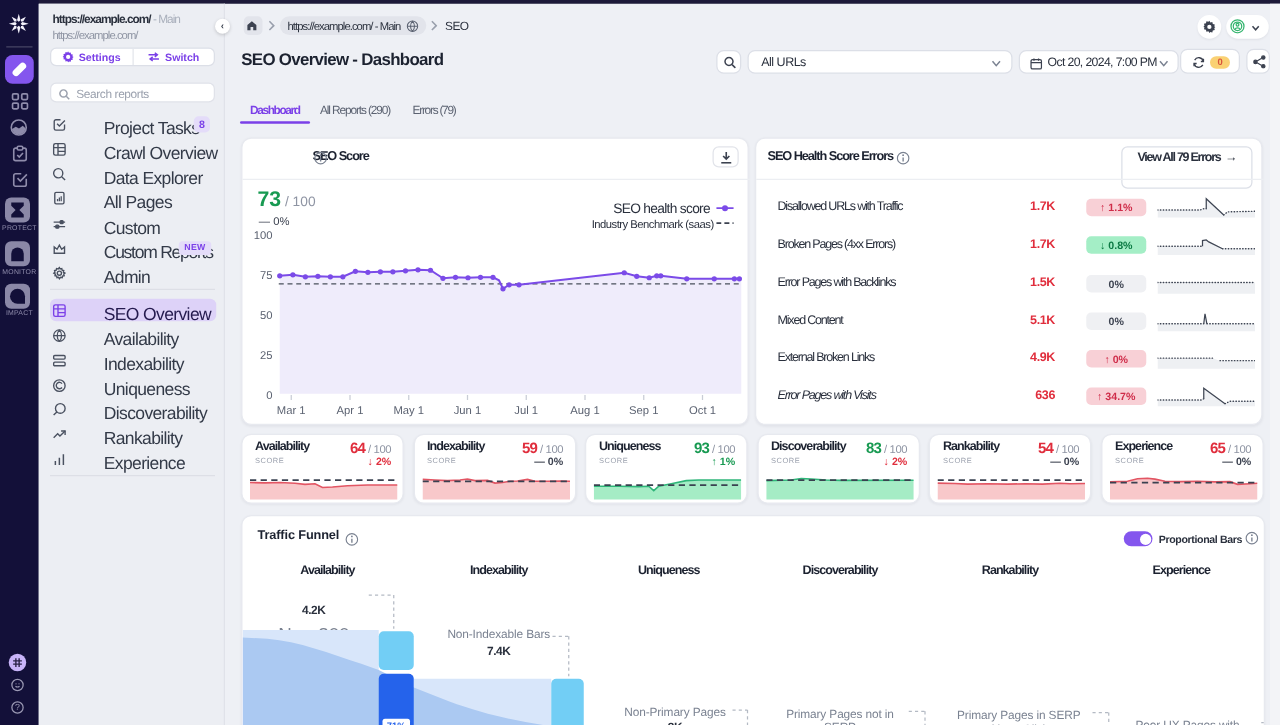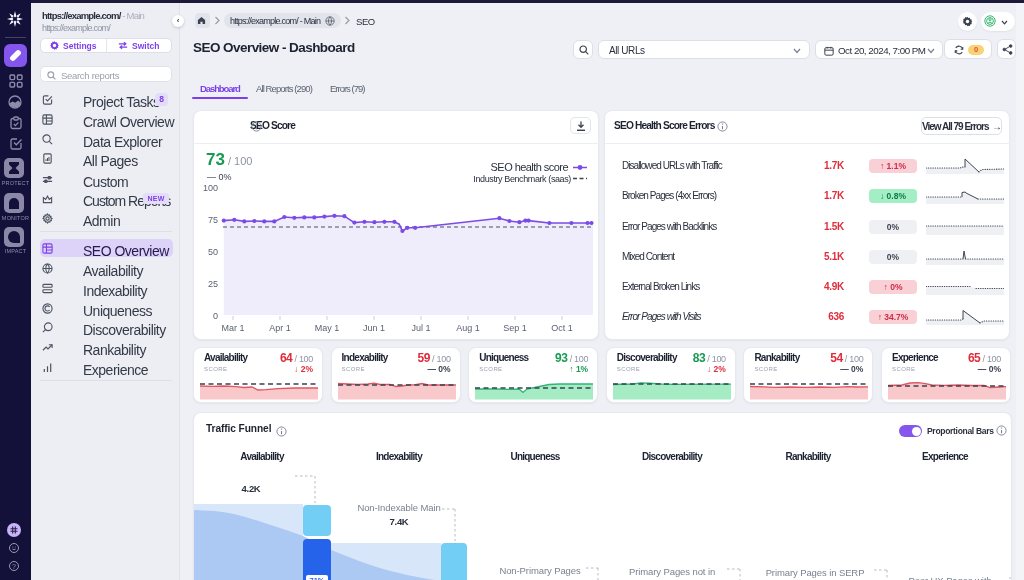--- a/index.html
+++ b/index.html
@@ -408,21 +408,21 @@
   </svg>
 </div>
 
 <div class="card" style="left:604px;top:110px;width:406px;height:230px;">
   <div style="position:absolute;left:9px;top:9px;font-size:10.2px;letter-spacing:-0.85px;font-weight:bold;color:#1c2230;">SEO Health Score Errors</div>
   <svg style="position:absolute;left:112px;top:10px;" width="11" height="11" viewBox="0 0 12 12" fill="none" stroke="#7a8291" stroke-width="1">
       <circle cx="6" cy="6" r="5"></circle>
       <path d="M6 5.4 V9" stroke-width="1.2"></path>
       <circle cx="6" cy="3.4" r="0.8" fill="#7a8291" stroke="none"></circle>
     </svg>
-  <div style="position:absolute;right:7px;top:6px;height:18px;border:1px solid #dcdfe7;border-radius:5px;padding:0 0;font-size:10px;letter-spacing:-1px;font-weight:bold;color:#2a303d;line-height:17px;">View All 79 Errors &nbsp;→</div>
+  <div style="position:absolute;right:7px;top:6px;height:34px;border:1px solid #dcdfe7;border-radius:5px;padding:0 12px;font-size:10px;letter-spacing:-1px;font-weight:bold;color:#2a303d;line-height:17px;">View All 79 Errors &nbsp;→</div>
   <div style="position:absolute;left:0;top:32px;width:406px;height:1px;background:#eceef2;"></div>
 
   <div class="elabel" style="top:49px;">Disallowed URLs with Traffic</div>
   <div class="eval" style="top:49px;">1.7K</div>
   <div class="ebadge bred" style="top:48px;">↑ 1.1%</div>
   <svg class="spark" style="top:45px;" width="78" height="20" viewBox="0 0 78 20">
     <path d="M0 12 L34 12 L37 11 L39 11 L39 3 L53 16 L56 13.5 L78 13 L78 18 L0 18 Z" fill="#eef0f3"></path>
     <path d="M0 12 L34 12 L37 11 H39" stroke="#3f4654" stroke-width="1.1" stroke-dasharray="0.4 1.9" stroke-linecap="round" fill="none"></path>
     <path d="M39 11 L39 3 L53 16" stroke="#3f4654" stroke-width="1" fill="none"></path>
     <path d="M53 16 L56 13.5 L78 13" stroke="#3f4654" stroke-width="1.1" stroke-dasharray="0.4 1.9" stroke-linecap="round" fill="none"></path>
@@ -561,21 +561,21 @@
 
   <div style="position:absolute;left:18px;top:38px;width:100px;text-align:center;font-size:10px;letter-spacing:-0.75px;font-weight:bold;color:#1c2230;">Availability</div>
   <div style="position:absolute;left:155px;top:38px;width:100px;text-align:center;font-size:10px;letter-spacing:-0.75px;font-weight:bold;color:#1c2230;">Indexability</div>
   <div style="position:absolute;left:291px;top:38px;width:100px;text-align:center;font-size:10px;letter-spacing:-0.75px;font-weight:bold;color:#1c2230;">Uniqueness</div>
   <div style="position:absolute;left:428px;top:38px;width:100px;text-align:center;font-size:10px;letter-spacing:-0.75px;font-weight:bold;color:#1c2230;">Discoverability</div>
   <div style="position:absolute;left:564px;top:38px;width:100px;text-align:center;font-size:10px;letter-spacing:-0.75px;font-weight:bold;color:#1c2230;">Rankability</div>
   <div style="position:absolute;left:701px;top:38px;width:100px;text-align:center;font-size:10px;letter-spacing:-0.75px;font-weight:bold;color:#1c2230;">Experience</div>
 
   <div style="position:absolute;left:7px;top:58px;width:100px;text-align:center;font-size:15px;letter-spacing:-0.1px;color:#7a8291;margin-top:29px;">Non-200 Pages</div>
   <div style="position:absolute;left:7px;top:70px;width:100px;text-align:center;font-size:9.5px;letter-spacing:-0.3px;font-weight:bold;color:#2a303d;">4.2K</div>
-  <div style="position:absolute;left:155px;top:89px;width:100px;text-align:center;font-size:9.5px;letter-spacing:-0.1px;color:#7a8291;">Non-Indexable Main</div>
+  <div style="position:absolute;left:155px;top:89px;width:100px;text-align:center;font-size:9.5px;letter-spacing:-0.1px;color:#7a8291;">Non-Indexable Bars</div>
   <div style="position:absolute;left:155px;top:103px;width:100px;text-align:center;font-size:9.5px;letter-spacing:-0.3px;font-weight:bold;color:#2a303d;">7.4K</div>
   <div style="position:absolute;left:296px;top:152px;width:100px;text-align:center;font-size:9.5px;letter-spacing:-0.1px;color:#7a8291;">Non-Primary Pages</div>
   <div style="position:absolute;left:296px;top:164px;width:100px;text-align:center;font-size:9.5px;letter-spacing:-0.3px;font-weight:bold;color:#2a303d;">3K</div>
   <div style="position:absolute;left:418px;top:153px;width:120px;text-align:center;font-size:9.5px;letter-spacing:-0.1px;color:#7a8291;">Primary Pages not in<br>SERP</div>
   <div style="position:absolute;left:561px;top:154px;width:120px;text-align:center;font-size:9.5px;letter-spacing:-0.1px;color:#7a8291;">Primary Pages in SERP<br>without Clicks</div>
   <div style="position:absolute;left:696px;top:162px;width:120px;text-align:center;font-size:9.5px;letter-spacing:-0.1px;color:#7a8291;">Poor UX Pages with<br>Visits</div>
 
   <svg style="position:absolute;left:0;top:60px;" width="819" height="140" viewBox="0 0 819 140">
     <path d="M0 31 L109 31 L109 140 L0 140 Z" fill="#d8e6fa"></path>
     <path d="M137 70 L247 70 L247 140 L137 140 Z" fill="#d8e6fa"></path>

